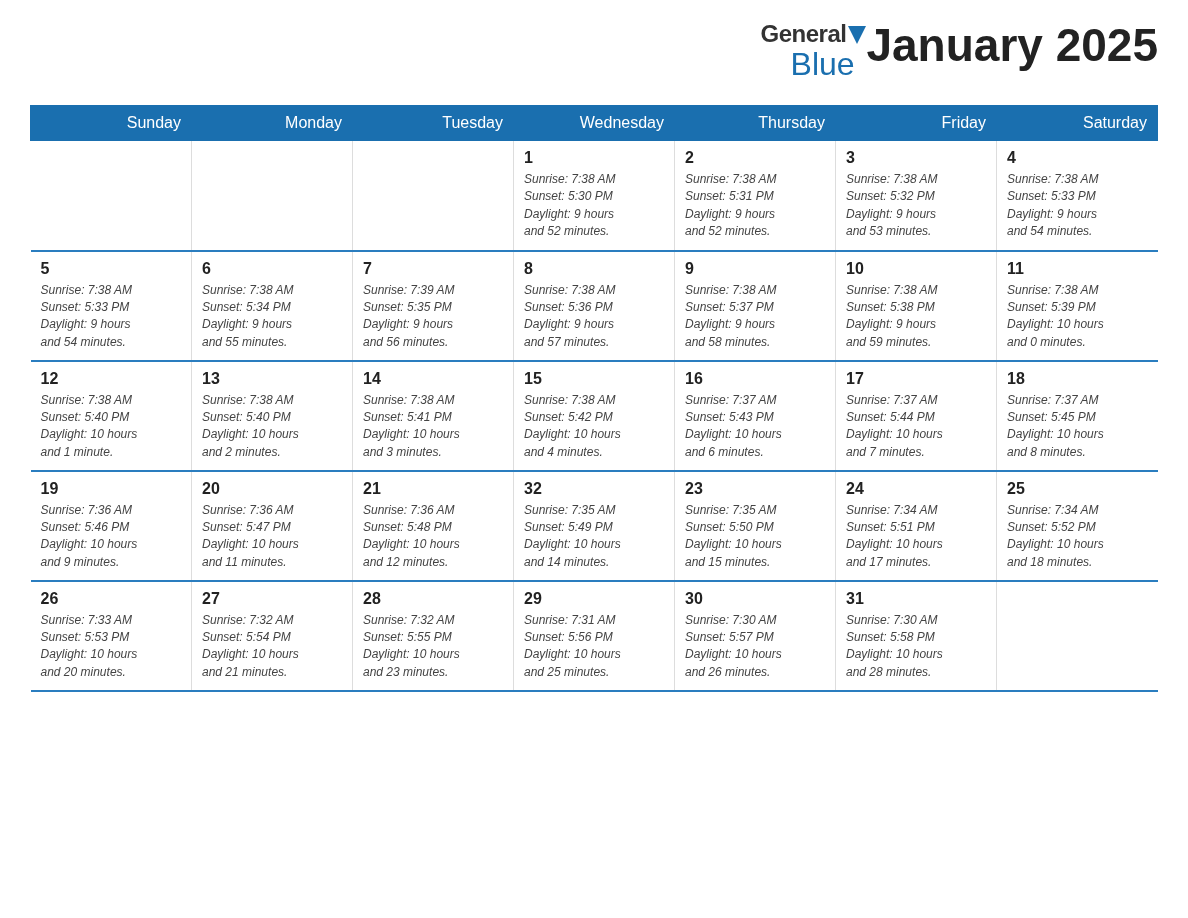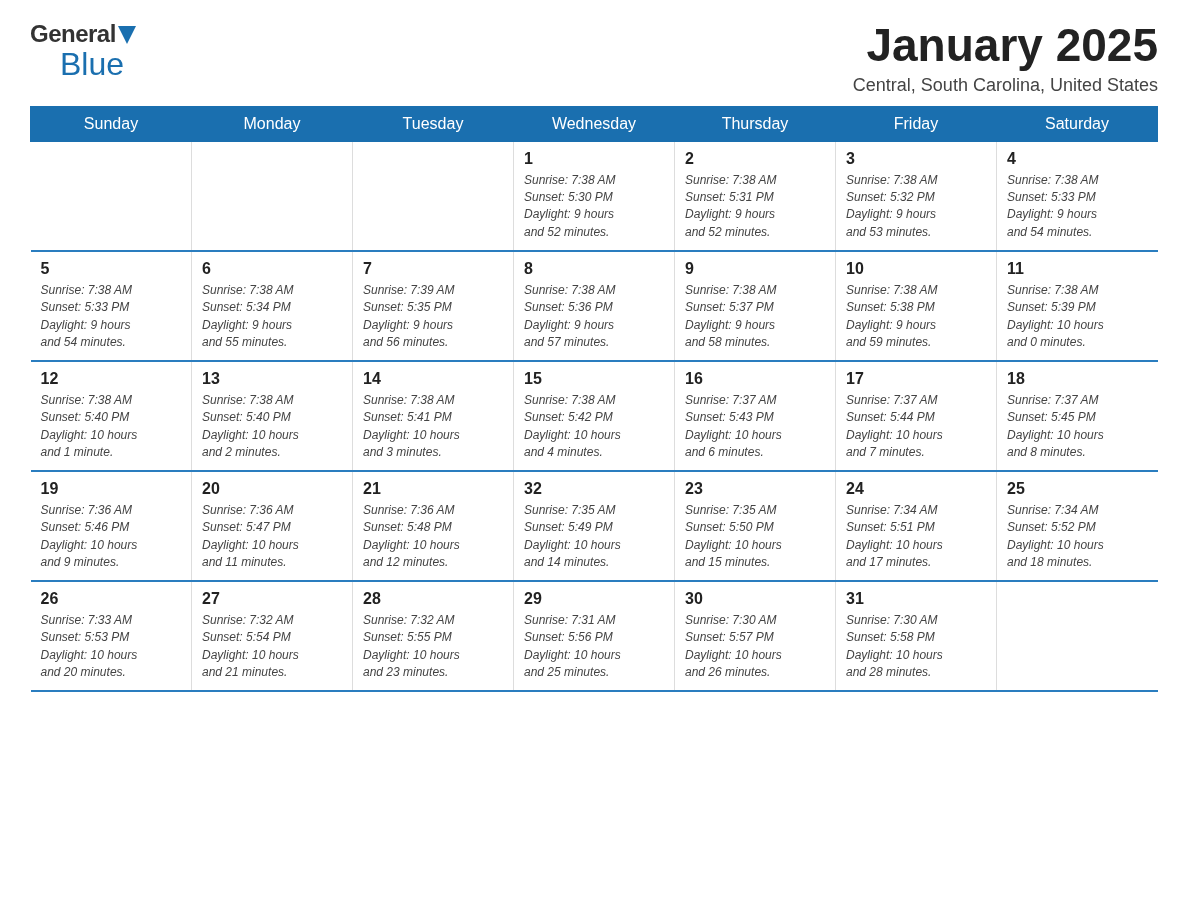--- a/index.html
+++ b/index.html
@@ -5,23 +5,23 @@
     * { margin: 0; padding: 0; box-sizing: border-box; }
     body {
       font-family: Arial, sans-serif;
       background: #fff;
       width: 1188px;
       min-height: 918px;
       padding: 20px 30px;
     }
     .header {
       display: flex;
-      justify-content: space-between;
+      justify-content: flex-end;
       align-items: flex-start;
-      margin-bottom: 10px;
+      margin-bottom: 22px;
     }
     .title-block {
       text-align: right;
     }
     .month-title {
       font-size: 46px;
       font-weight: bold;
       color: #222;
       line-height: 1.1;
     }
@@ -36,21 +36,21 @@
       table-layout: fixed;
     }
     thead tr {
       background-color: #1a6faf;
     }
     thead th {
       color: #fff;
       font-size: 16px;
       font-weight: normal;
       padding: 8px 10px;
-      text-align: center;
+      text-align: right;
       border: 1px solid #1a6faf;
     }
     tbody tr {
       border-bottom: 2px solid #2a7dbf;
     }
     tbody td {
       vertical-align: top;
       padding: 8px 10px;
       font-size: 12.5px;
       color: #333;
@@ -104,21 +104,20 @@
       <svg width="18" height="18" viewBox="0 0 18 18" style="margin-left:2px;margin-top:2px;">
         <polygon points="0,0 18,0 9,18" fill="#1a6faf"></polygon>
       </svg>
     </div>
     <div class="logo-line2">
       <span style="font-size:32px;font-weight:normal;color:#1a6faf;margin-left:28px;">Blue</span>
     </div>
   </div>
   <div class="title-block">
     <div class="month-title">January 2025</div>
-    <div class="location-title">Central, South Carolina, United States</div>
   </div>
 </div>
 
 <table>
   <thead>
     <tr>
     <th>Sunday</th>
         <th>Monday</th>
         <th>Tuesday</th>
         <th>Wednesday</th>

